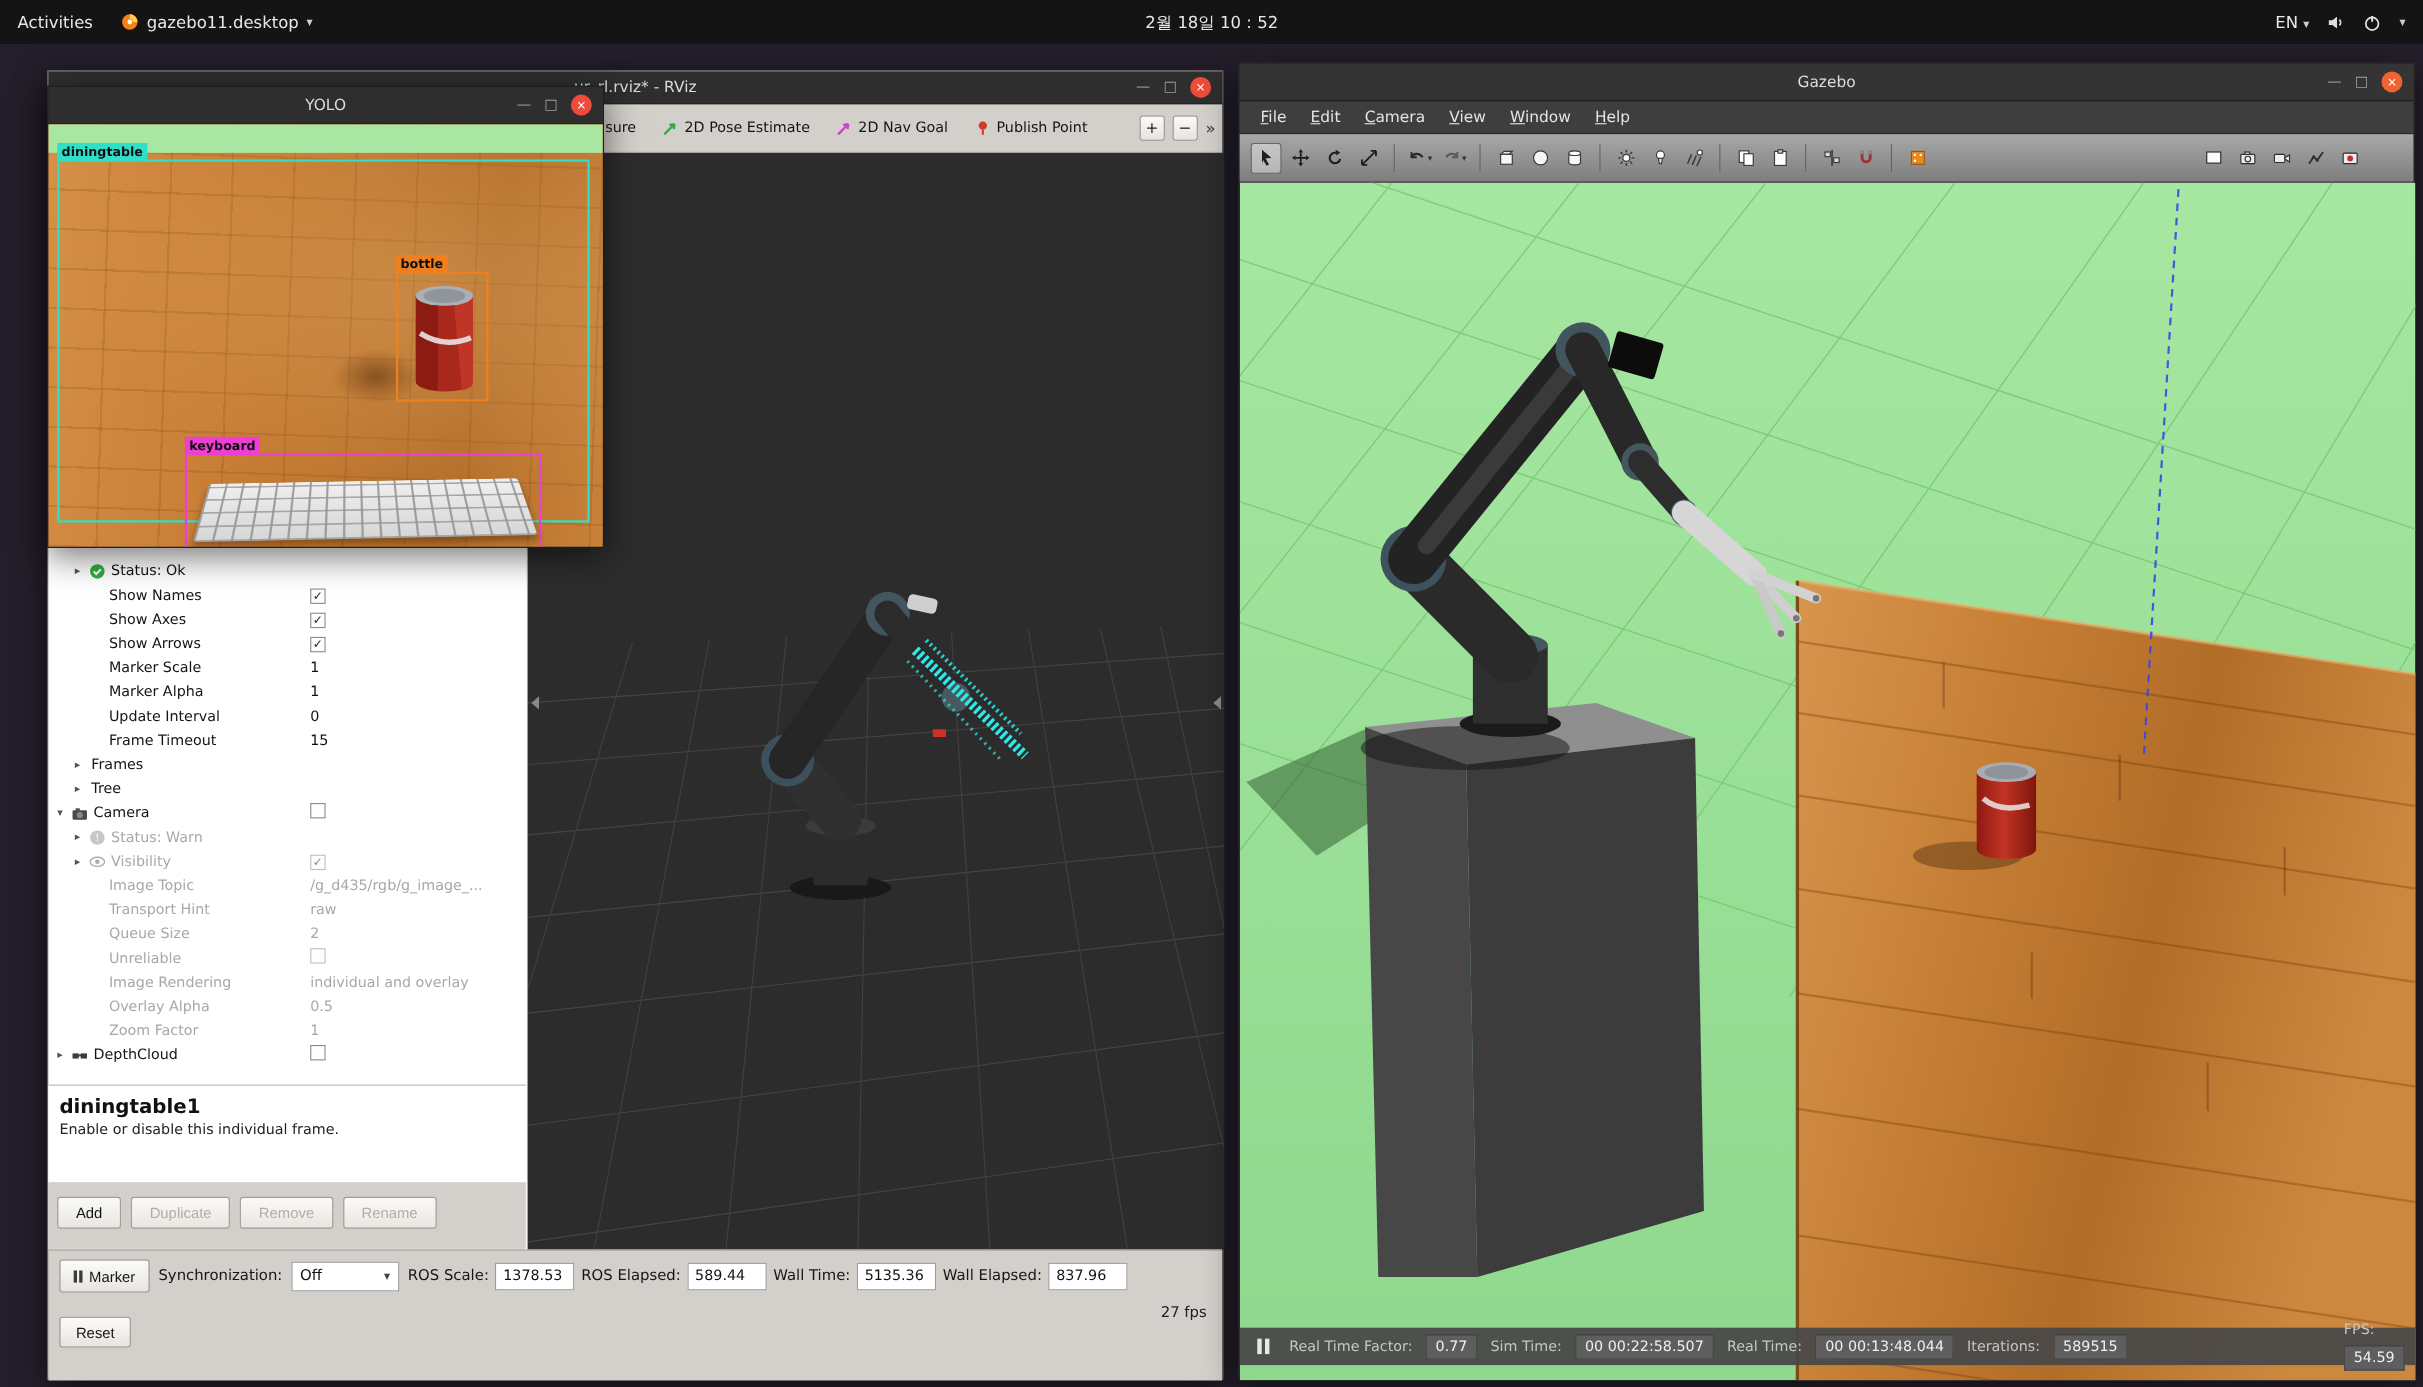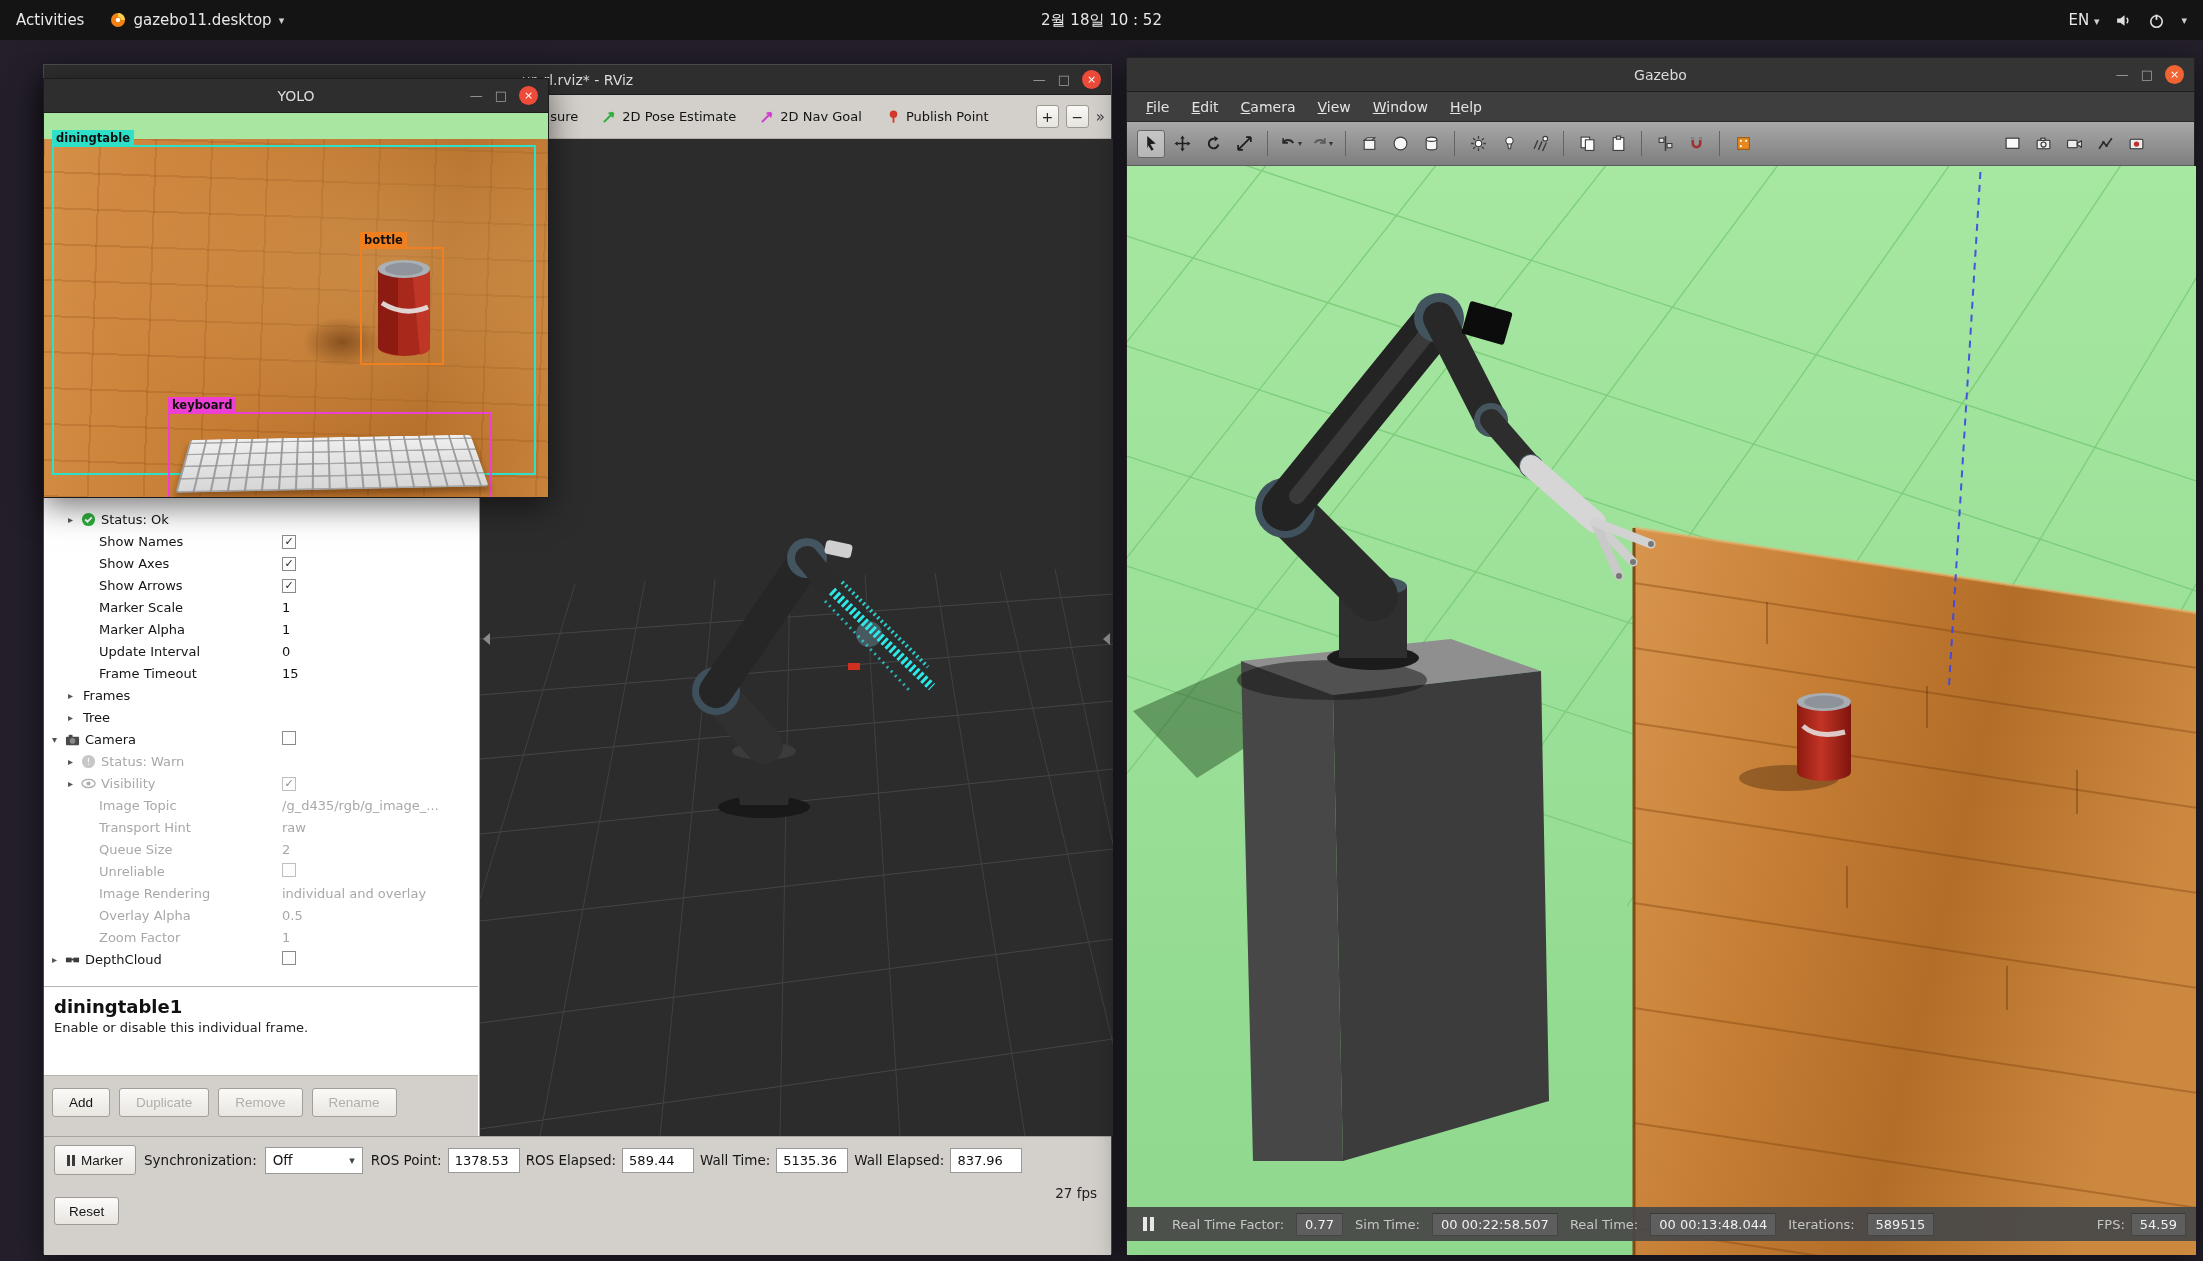--- a/index.html
+++ b/index.html
@@ -87,21 +87,21 @@
   .gz-sep { width:1px; height:25px; background:#646464; margin:0 6px; }
   .gz-caret { font-size:8px; color:#333; margin-left:1px; }
 
   .gz-view { position:absolute; left:0; top:108px; width:1069px; height:1089px; overflow:hidden; }
   .gz-status { position:absolute; left:0; bottom:14px; width:100%; height:34px; background:rgba(72,72,72,.94); display:flex; align-items:center; gap:12px; padding:0 10px; }
   .gz-pause { display:flex; gap:3px; padding:0 6px; }
   .gz-pause i { width:4px; height:14px; background:#e8e8e8; }
   .gz-fields { display:flex; align-items:center; gap:12px; }
   .gz-flabel { font-size:13px; color:#c6c6c6; white-space:nowrap; }
   .gz-fvalue { font-size:13px; color:#f0f0f0; background:#5e5e5e; border:1px solid #454545; border-top-color:#3a3a3a; padding:3px 8px; white-space:nowrap; }
-  .gz-fps { margin-left:auto; display:flex; align-items:center; gap:6px; }
+  .gz-fps { margin-left:auto; display:flex; gap:6px;flex-direction:column; }
 
   
   .yolo-win { left:43px; top:78px; width:506px; height:420px; background:#2d2d2d; z-index:30; border:1px solid #1c1c1c; }
   .yolo-win .titlebar { height:34px; }
   .yolo-content { position:absolute; left:0; top:34px; width:504px; height:384px; overflow:hidden;
     background:
       radial-gradient(ellipse at 70% 40%, rgba(255,222,160,.22), transparent 60%),
       repeating-linear-gradient(92deg, rgba(122,62,14,.18) 0 2px, rgba(0,0,0,0) 2px 56px),
       repeating-linear-gradient(2deg, rgba(150,85,25,.28) 0 2px, rgba(0,0,0,0) 2px 36px),
       linear-gradient(100deg, #d69048 0%, #c67c33 40%, #b46d28 75%, #c8823a 100%);
@@ -456,21 +456,21 @@
               <i></i>
             </span>
           <span>Marker</span>
         </button>
         <span class="tp-label">Synchronization:</span>
         <div class="combo">
           <span>Off</span>
             <span class="caret">▾</span>
         </div>
         <span class="tp-fields">
-            <span class="tp-label">ROS Point:</span>
+            <span class="tp-label">ROS Scale:</span>
             <span class="tp-field">1378.53</span>
             <span class="tp-label">ROS Elapsed:</span>
             <span class="tp-field">589.44</span>
             <span class="tp-label">Wall Time:</span>
             <span class="tp-field">5135.36</span>
             <span class="tp-label">Wall Elapsed:</span>
             <span class="tp-field">837.96</span>
           </span>
       </div>
       <div class="tp-footer">

